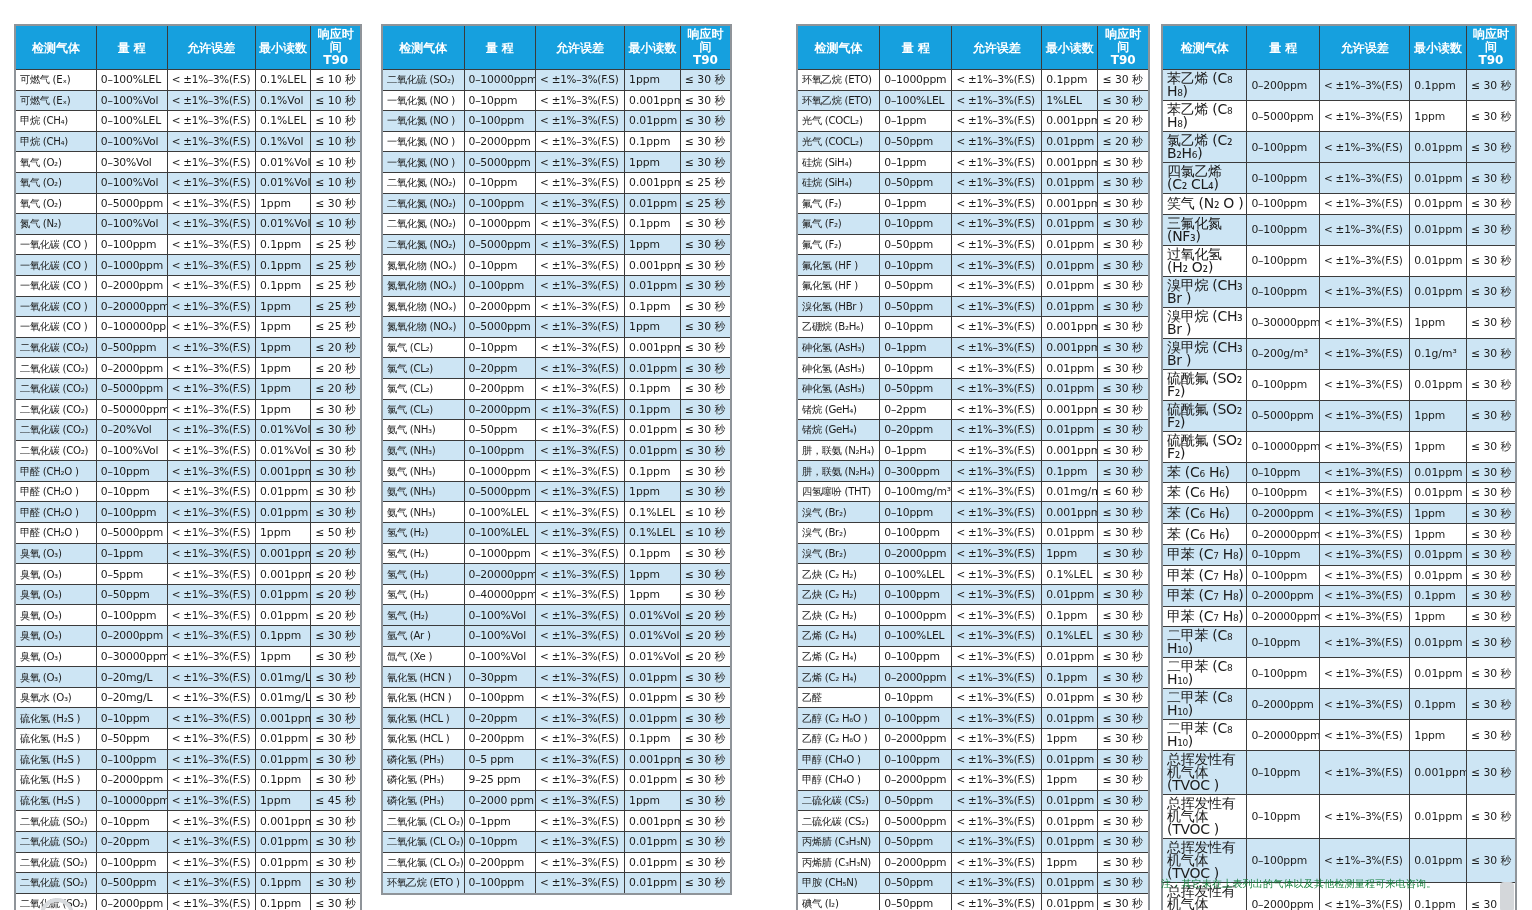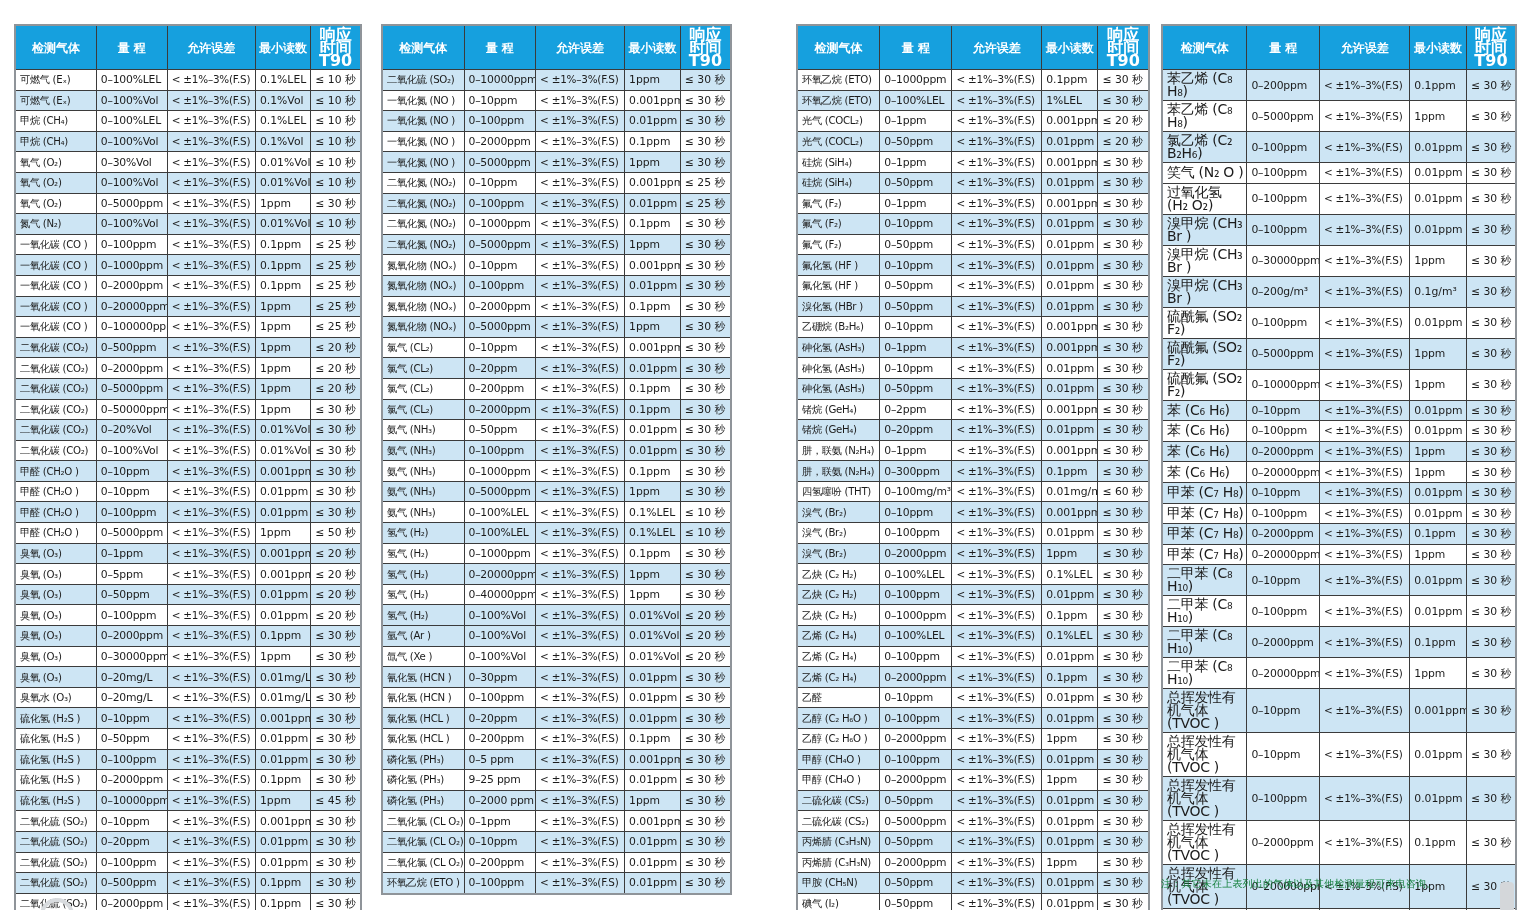--- a/index.html
+++ b/index.html
@@ -32,21 +32,21 @@
   .gas-table td{height:15.6px;background:#ffffff;text-align:left;}
   .gas-table tr.alt td{background:#cde5f4;}
   .gas-table td.c-gas{font-size:10.2px;letter-spacing:-0.3px;white-space:nowrap;}
   #tw3 .gas-table td.c-gas{white-space:normal;font-size:14px;}
   .gas-table td.c-range{white-space:nowrap;letter-spacing:-0.2px;}
   .gas-table td.c-error{white-space:nowrap;letter-spacing:-0.2px;font-size:10.4px;}
   .gas-table td.c-min{white-space:nowrap;}
   .gas-table td.c-resp{white-space:nowrap;}
   col.c1{width:23.5%;}col.c2{width:20.5%;}col.c3{width:25.5%;}col.c4{width:16%;}col.c5{width:14.5%;}
   #tw3 col.c1{width:24%;}#tw3 col.c5{width:14%;}
-  .th-sub{font-size:16px;line-height:13px;}
+  .th-sub{font-size:12px;line-height:13px;}
   #footnote{
     position:absolute;left:1161px;top:877px;width:370px;
     font-size:10px;color:#15803d;letter-spacing:0.2px;
   }
   .corner-deco{position:absolute;background:transparent;border:4px solid #d8dbde;border-radius:50%;}
   #deco-left{left:40px;top:898px;width:26px;height:26px;}
   #deco-right{left:1500px;top:882px;width:14px;height:30px;border-radius:4px;border:none;background:#d4d7da;}
 </style>
 </head>
 <body>
@@ -1016,22 +1016,36 @@
           <td class="c-min">1ppm</td>
           <td class="c-resp">≤ 30 秒</td>
         </tr>
         <tr class="alt">
           <td class="c-gas">氯乙烯 (C₂ B₂H₆)</td>
           <td class="c-range">0–100ppm</td>
           <td class="c-error">&lt; ±1%–3%(F.S)</td>
           <td class="c-min">0.01ppm</td>
           <td class="c-resp">≤ 30 秒</td>
         </tr>
+        <tr class="alt">
+          <td class="c-gas">四氯乙烯 (C₂ CL₄)</td>
+          <td class="c-range">0–100ppm</td>
+          <td class="c-error">&lt; ±1%–3%(F.S)</td>
+          <td class="c-min">0.01ppm</td>
+          <td class="c-resp">≤ 30 秒</td>
+        </tr>
         <tr>
           <td class="c-gas">笑气 (N₂ O )</td>
+          <td class="c-range">0–100ppm</td>
+          <td class="c-error">&lt; ±1%–3%(F.S)</td>
+          <td class="c-min">0.01ppm</td>
+          <td class="c-resp">≤ 30 秒</td>
+        </tr>
+        <tr class="alt">
+          <td class="c-gas">三氟化氮 (NF₃)</td>
           <td class="c-range">0–100ppm</td>
           <td class="c-error">&lt; ±1%–3%(F.S)</td>
           <td class="c-min">0.01ppm</td>
           <td class="c-resp">≤ 30 秒</td>
         </tr>
         <tr>
           <td class="c-gas">过氧化氢 (H₂ O₂)</td>
           <td class="c-range">0–100ppm</td>
           <td class="c-error">&lt; ±1%–3%(F.S)</td>
           <td class="c-min">0.01ppm</td>

